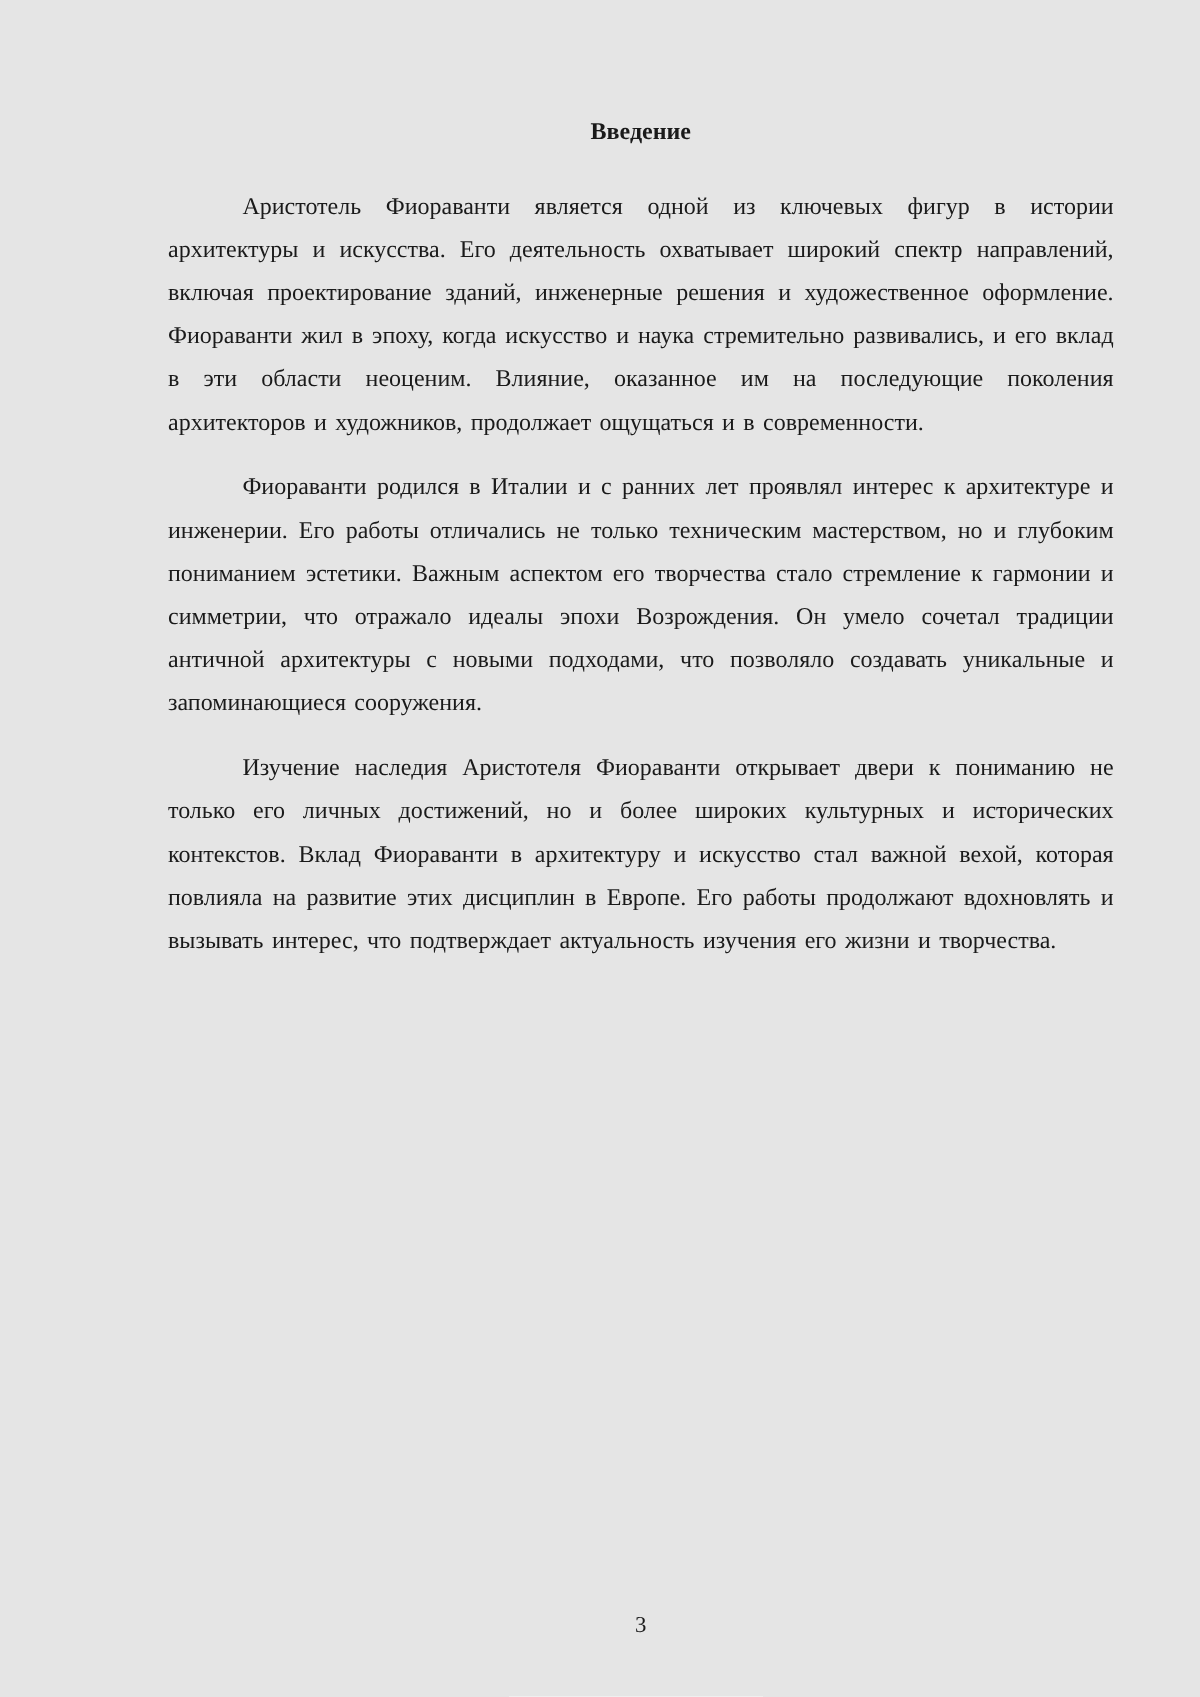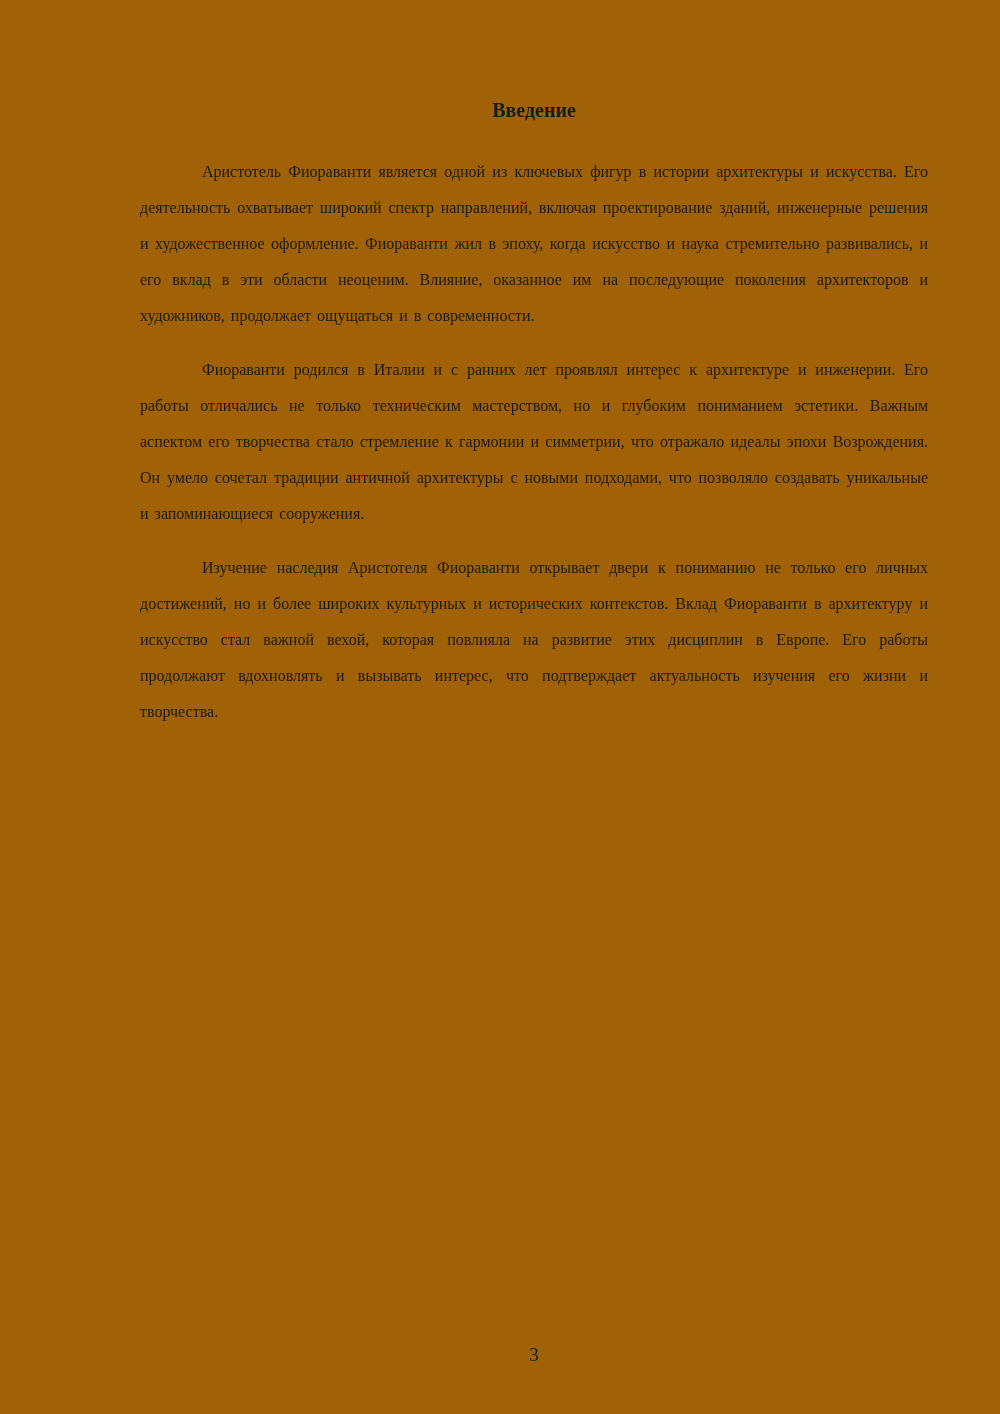--- a/index.html
+++ b/index.html
@@ -14,33 +14,33 @@
       position: relative;
       font-family: "Liberation Serif", "DejaVu Serif", serif;
       color: #1a1a1a;
     }
     .page {
       position: absolute;
       top: 0;
       left: 0;
       width: 1000px;
       height: 1414px;
-      background: #a16207;
+      background: #e5e5e5;
       padding: 92px 72px 60px 140px;
     }
     .title {
       font-size: 20px;
       font-weight: bold;
       text-align: center;
       margin: 0 0 26px 0;
       line-height: 36px;
       color: #1a1a1a;
     }
     .para {
-      font-size: 16px;
+      font-size: 20px;
       line-height: 36px;
       text-align: justify;
       text-indent: 62px;
       margin: 0 0 18px 0;
       word-spacing: 2px;
       color: #1a1a1a;
     }
     .page-number {
       position: absolute;
       bottom: 48px;

